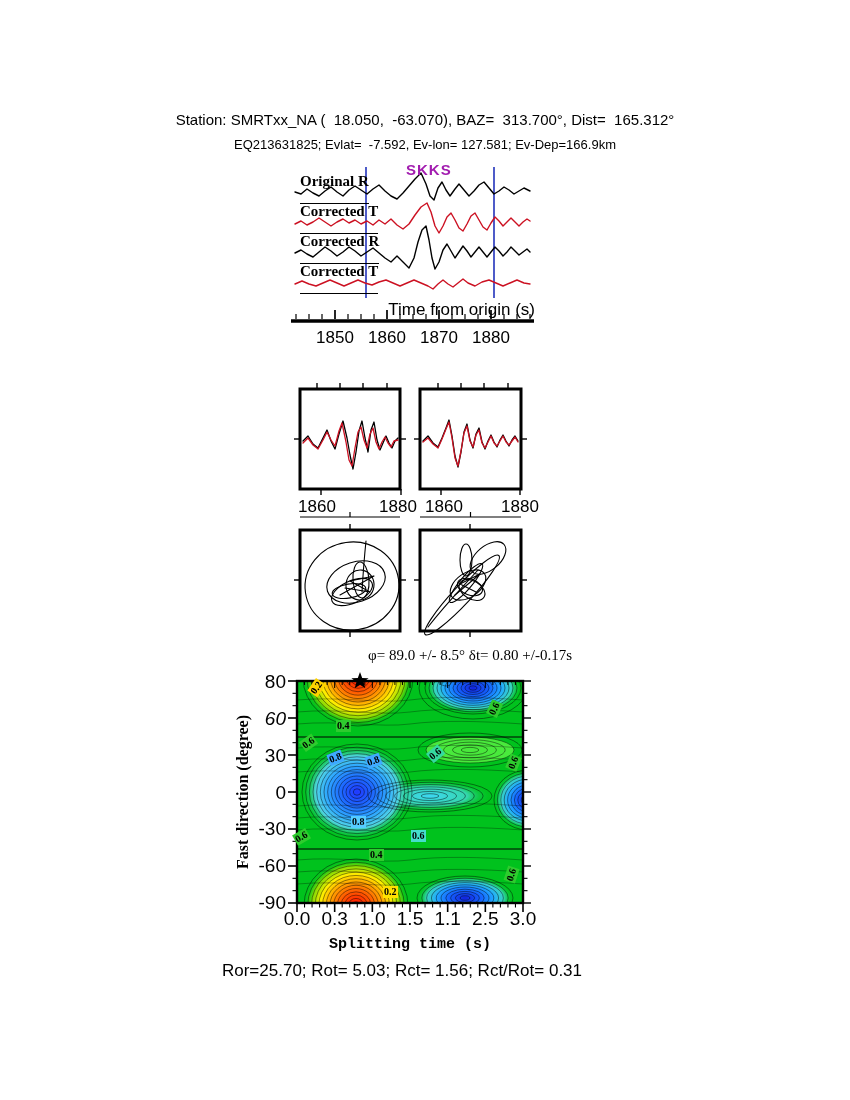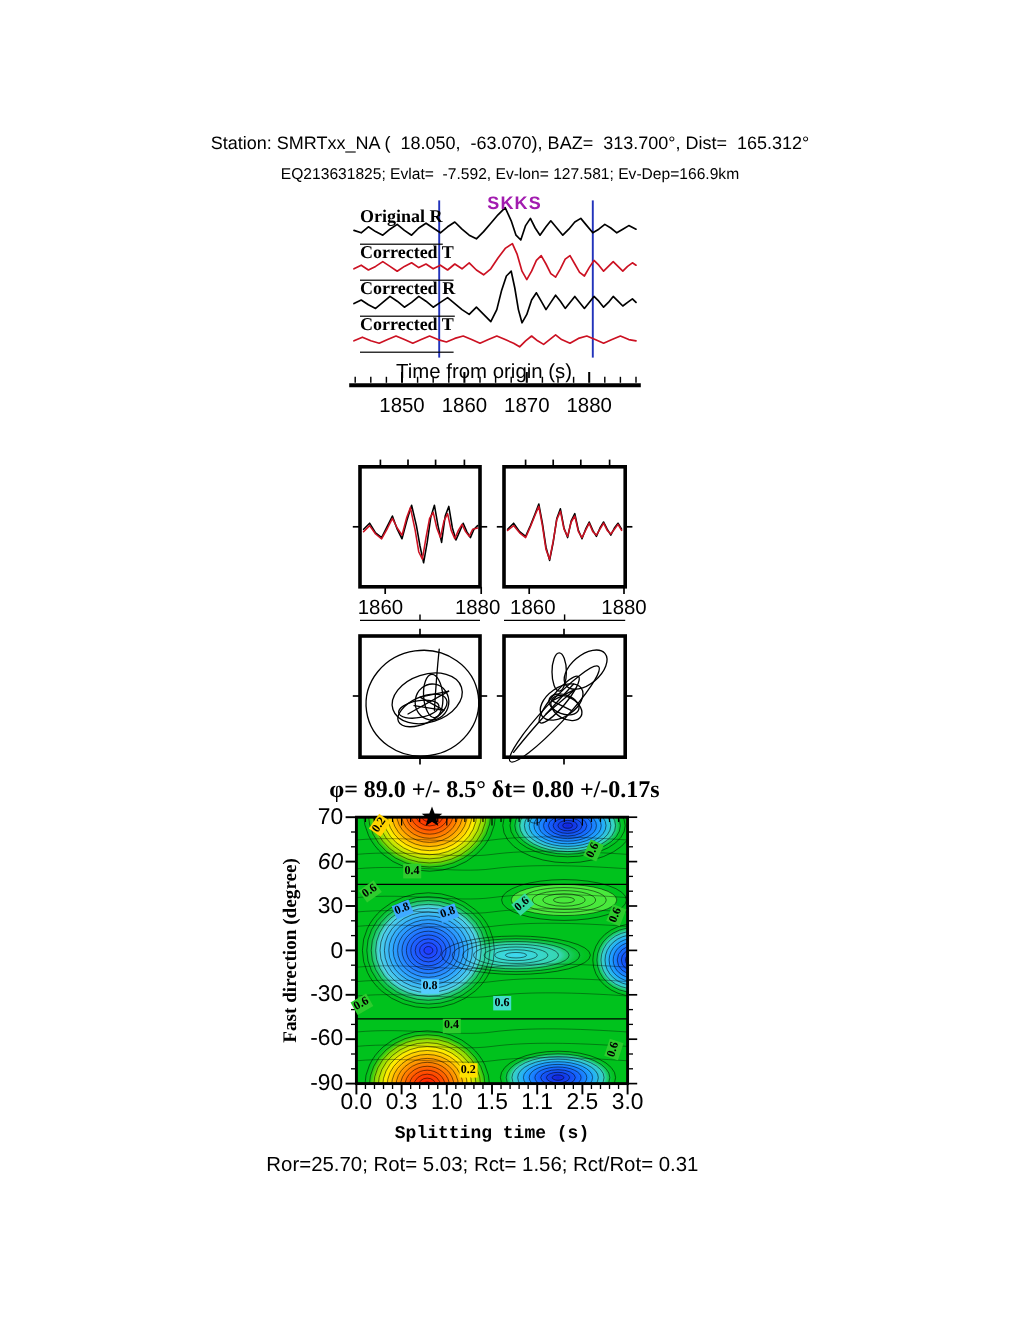--- a/index.html
+++ b/index.html
@@ -4,25 +4,25 @@
 <style>
   html,body{margin:0;padding:0;background:#fff;}
   .page{position:relative;width:850px;height:1100px;background:#ffffff;
         font-family:"Liberation Sans",sans-serif;color:#000;overflow:hidden;}
   .page svg{position:absolute;left:0;top:0;}
   .t1{position:absolute;left:0;right:0;top:111px;text-align:center;font-size:15px;white-space:pre;}
   .t2{position:absolute;left:0;right:0;top:137px;text-align:center;font-size:13px;white-space:pre;}
   .skks{position:absolute;left:406px;top:161px;font-size:15px;font-weight:bold;color:#a21caf;letter-spacing:1px;}
   .trl{position:absolute;left:300px;font-family:"Liberation Serif",serif;font-weight:bold;
        font-size:15px;line-height:1.05;border-bottom:1.6px solid #000;padding-bottom:13px;}
-  .taxlab{position:absolute;left:330px;top:300px;width:205px;text-align:left;font-size:17px;white-space:pre;}
+  .taxlab{position:absolute;left:330px;top:300px;width:205px;text-align:right;font-size:17px;white-space:pre;}
   .ticklab{position:absolute;font-size:17px;transform:translateX(-50%);white-space:pre;}
   .atick{position:absolute;font-size:19px;white-space:pre;}
-  .ctitle{position:absolute;left:252px;top:647px;width:320px;text-align:center;white-space:pre;
-          font-family:"Liberation Serif",serif;font-weight:bold;font-size:20px;}
+  .ctitle{position:absolute;left:252px;top:647px;width:320px;text-align:right;white-space:pre;
+          font-family:"Liberation Serif",serif;font-weight:normal;font-size:15px;}
   .ylab{position:absolute;left:154px;top:783px;width:178px;text-align:center;
         font-family:"Liberation Serif",serif;font-weight:bold;font-size:16px;transform:rotate(-90deg);}
   .xlab{position:absolute;left:310px;top:936px;width:200px;text-align:center;
         font-family:Liberation Mono, monospace;font-weight:bold;font-size:15px;}
   .clab{position:absolute;font-family:"Liberation Serif",serif;font-weight:bold;font-size:10px;
         line-height:1.15;padding:0 1px;white-space:pre;}
   .footer{position:absolute;left:0;top:961px;width:804px;text-align:center;font-size:17px;white-space:pre;}
 </style>
 </head>
 <body>
@@ -393,21 +393,21 @@
   <div id="cmp-ticks">
       <div class="ticklab" style="left: 317px; top: 497px;">1860</div>
       <div class="ticklab" style="left: 398px; top: 497px;">1880</div>
       <div class="ticklab" style="left: 444px; top: 497px;">1860</div>
       <div class="ticklab" style="left: 520px; top: 497px;">1880</div>
     </div>
 
   <div class="ctitle">φ= 89.0 +/- 8.5° δt= 0.80 +/-0.17s</div>
   <div class="ylab">Fast direction (degree)</div>
   <div id="ytick-labels">
-      <div class="atick" style="left: 238px; width: 48px; text-align: right; top: 671px;">70</div>
+      <div class="atick" style="left: 238px; width: 48px; text-align: right; top: 671px;">80</div>
       <div class="atick" style="left: 238px; width: 48px; text-align: right; top: 708px; font-style: italic;">60</div>
       <div class="atick" style="left: 238px; width: 48px; text-align: right; top: 745px;">30</div>
       <div class="atick" style="left: 238px; width: 48px; text-align: right; top: 782px;">0</div>
       <div class="atick" style="left: 238px; width: 48px; text-align: right; top: 818px;">-30</div>
       <div class="atick" style="left: 238px; width: 48px; text-align: right; top: 855px;">-60</div>
       <div class="atick" style="left: 238px; width: 48px; text-align: right; top: 892px;">-90</div>
     </div>
   <div id="xtick-labels">
       <div class="atick" style="left: 297px; top: 908px; transform: translateX(-50%);">0.0</div>
       <div class="atick" style="left: 334.667px; top: 908px; transform: translateX(-50%);">0.3</div>

